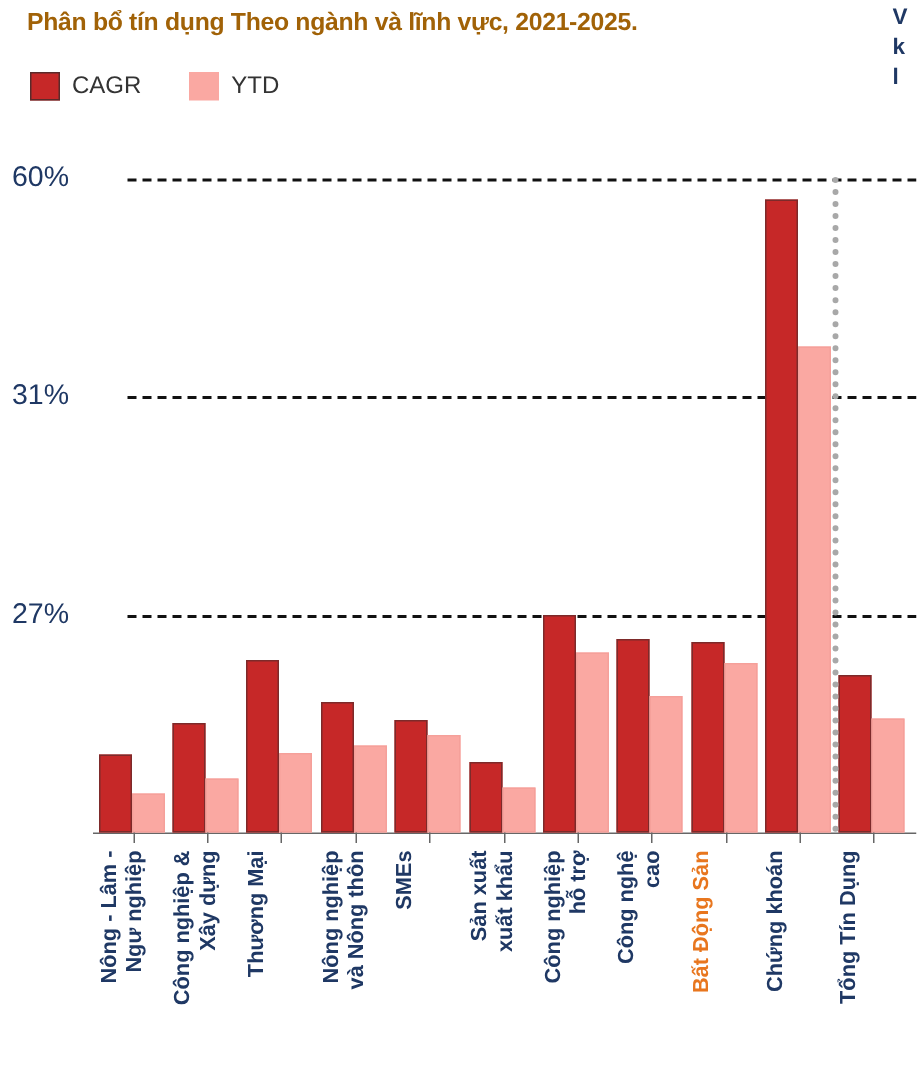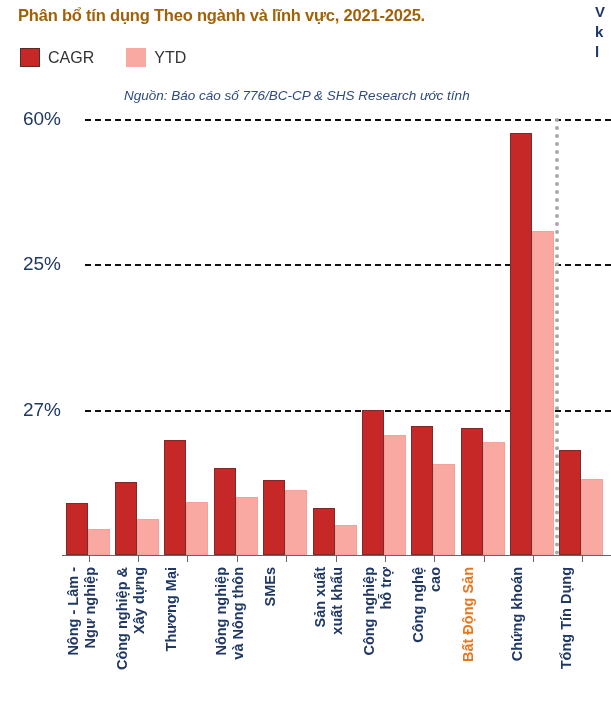--- a/index.html
+++ b/index.html
@@ -37,21 +37,21 @@
   .source-note {
     position: absolute; left: 124px; top: 88px;
     font-size: 13.5px; font-style: italic; color: #2F4A7C;
     white-space: nowrap;
   }
 
   
   .plot { position: absolute; left: 0; top: 0; width: 611px; height: 725px; }
 
   .ytick-label {
-    position: absolute; right: 0; width: 56px; text-align: center;
+    position: absolute; right: 0; width: 56px; text-align: left;
     font-size: 19px; color: #1F3864; font-weight: normal;
     transform: translateY(-11px);
   }
   .gridline {
     position: absolute; height: 0;
     border-top: 2px dashed #111;
   }
   .sep-line {
     position: absolute; width: 0;
     border-left: 4px dotted #a8a8a8;
@@ -95,27 +95,26 @@
       <span class="legend-swatch cagr"></span>
       <span class="legend-label">CAGR</span>
     </div>
     <div class="legend-gap"></div>
     <div class="legend-item">
       <span class="legend-swatch ytd"></span>
       <span class="legend-label">YTD</span>
     </div>
   </div>
 
-  <div class="source-note">Nguồn: Báo cáo số 776/BC-CP &amp; SHS Research ước tính</div>
 
   <div class="plot" id="plot">
       <div class="gridline" style="left: 85px; width: 526px; top: 409.5px;"></div>
       <div class="ytick-label" style="top: 409.5px; left: 8px; right: auto; width: 68px;">27%</div>
       <div class="gridline" style="left: 85px; width: 526px; top: 264px;"></div>
-      <div class="ytick-label" style="top: 264px; left: 8px; right: auto; width: 68px;">25%</div>
+      <div class="ytick-label" style="top: 264px; left: 8px; right: auto; width: 68px;">31%</div>
       <div class="gridline" style="left: 85px; width: 526px; top: 118.5px;"></div>
       <div class="ytick-label" style="top: 118.5px; left: 8px; right: auto; width: 68px;">60%</div>
       <div class="axis-line" style="left: 62px; width: 549px; top: 555px;"></div>
       <div class="bar cagr" style="left: 65.6818px; width: 22px; height: 52.38px; bottom: 170px; background: rgb(198, 40, 40);"></div>
       <div class="bar ytd" style="left: 87.6818px; width: 22px; height: 26.19px; bottom: 170px; background: rgb(250, 168, 162);"></div>
       <div class="tickmark" style="left: 88.6818px; top: 555px;"></div>
       <div class="xlab" style="left: 64.6818px; top: 567px; transform: rotate(-90deg) translateX(-100%); transform-origin: left top;">Nông - Lâm -</div>
       <div class="xlab" style="left: 81.6818px; top: 567px; transform: rotate(-90deg) translateX(-100%); transform-origin: left top;">Ngư nghiệp</div>
       <div class="bar cagr" style="left: 115.045px; width: 22px; height: 72.75px; bottom: 170px; background: rgb(198, 40, 40);"></div>
       <div class="bar ytd" style="left: 137.045px; width: 22px; height: 36.375px; bottom: 170px; background: rgb(250, 168, 162);"></div>

